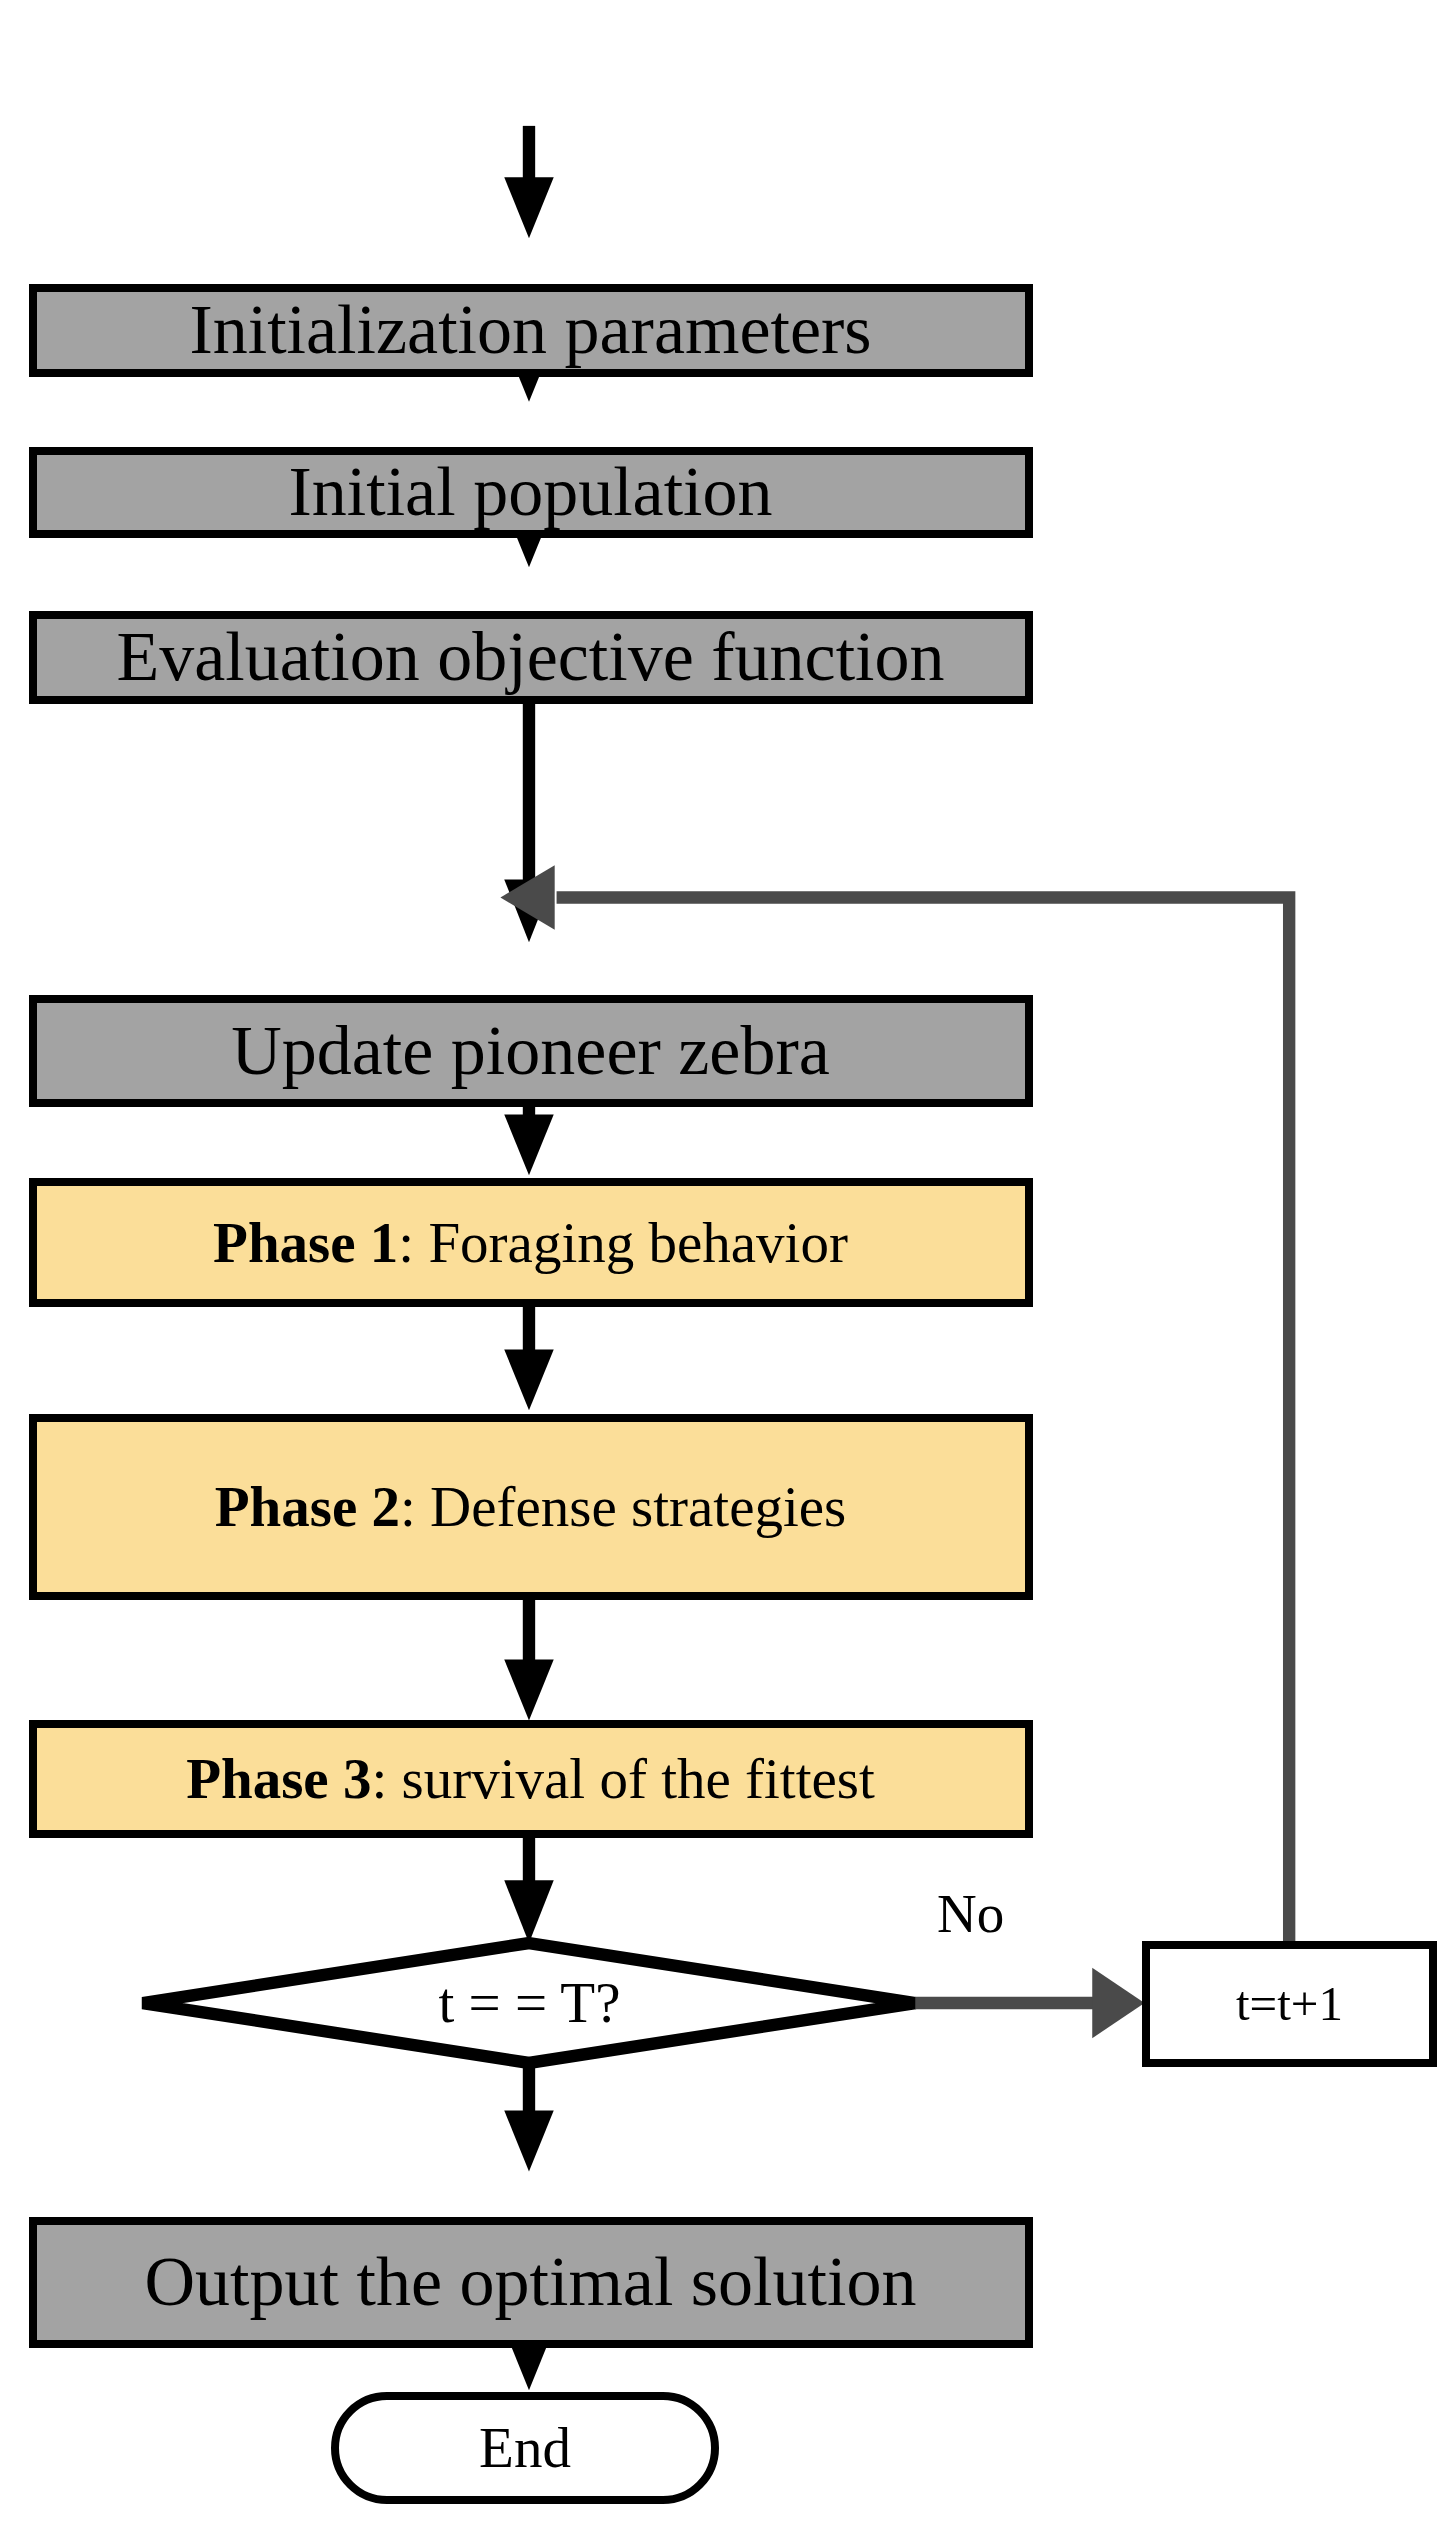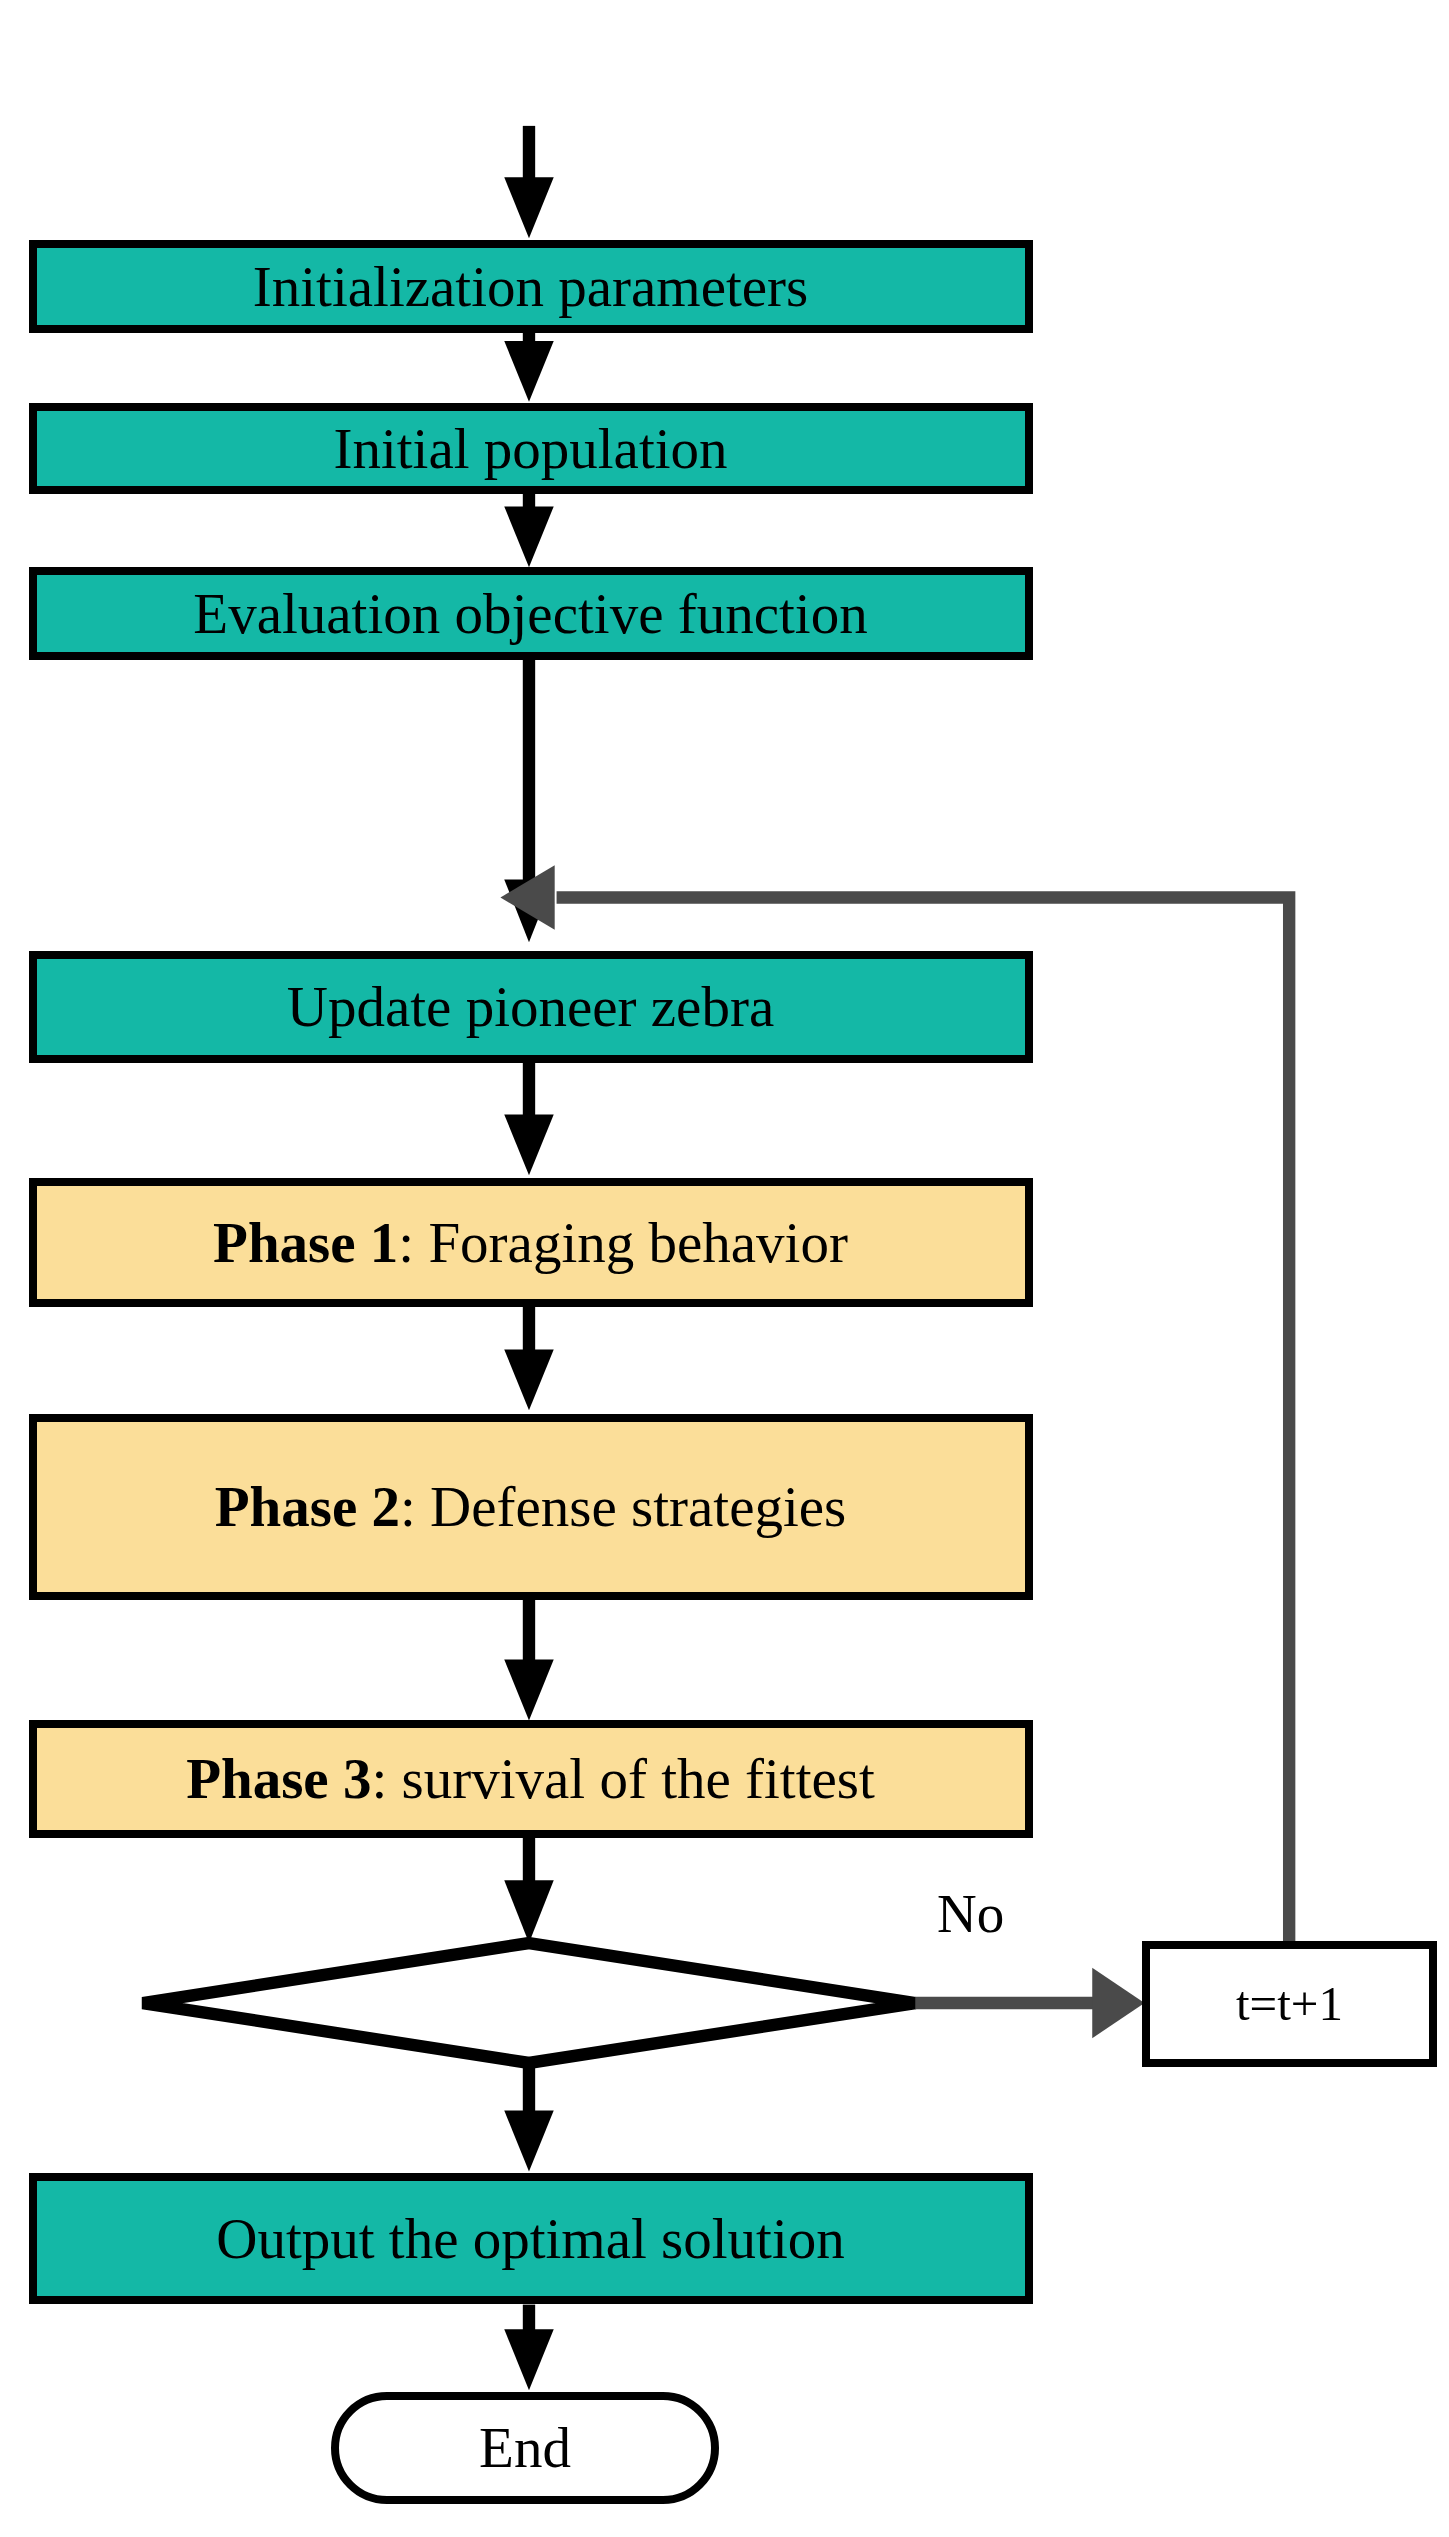--- a/index.html
+++ b/index.html
@@ -25,22 +25,23 @@
     box-sizing:border-box;
     display:flex;
     align-items:center;
     justify-content:center;
     text-align:center;
     line-height:1.12;
     z-index:3;
   }
   .proc{
     border:8.6px solid #000;
-    background:#14b8a6;
-    font-size:57px;
+    background:#a3a3a3;
+    font-size:70px;
+    margin-top:44px;
   }
   .proc-yellow{
     border:8.6px solid #000;
     background:#FBDE99;
     font-size:57px;
   }
   .terminal{
     border:8.6px solid #000;
     background:#ffffff;
     border-radius:57px;
@@ -177,20 +178,23 @@
       <span class="lines"><span class="bold">Phase 2</span><span>: </span><span>Defense strategies</span></span>
     </span>
   </div>
 
   <div class="node proc-yellow" style="left:28.5px; top:1720px; width:1004px; height:118px;">
     <span class="nowrap">
       <span class="bold">Phase 3</span><span>: </span><span>survival of the fittest</span>
     </span>
   </div>
 
+  <div class="decision-label" style="left:143px; top:1970px; width:773px; text-align:center;">
+    <span>t = = T?</span>
+  </div>
 
   <div class="edge-label" style="left:937px; top:1882px;">
     <span>No</span>
   </div>
 
   <div class="node small-proc" style="left:1142px; top:1941px; width:295px; height:126px;">
     <span>t=t+1</span>
   </div>
 
   <div class="node proc" style="left:28.5px; top:2173px; width:1004px; height:131px;">

